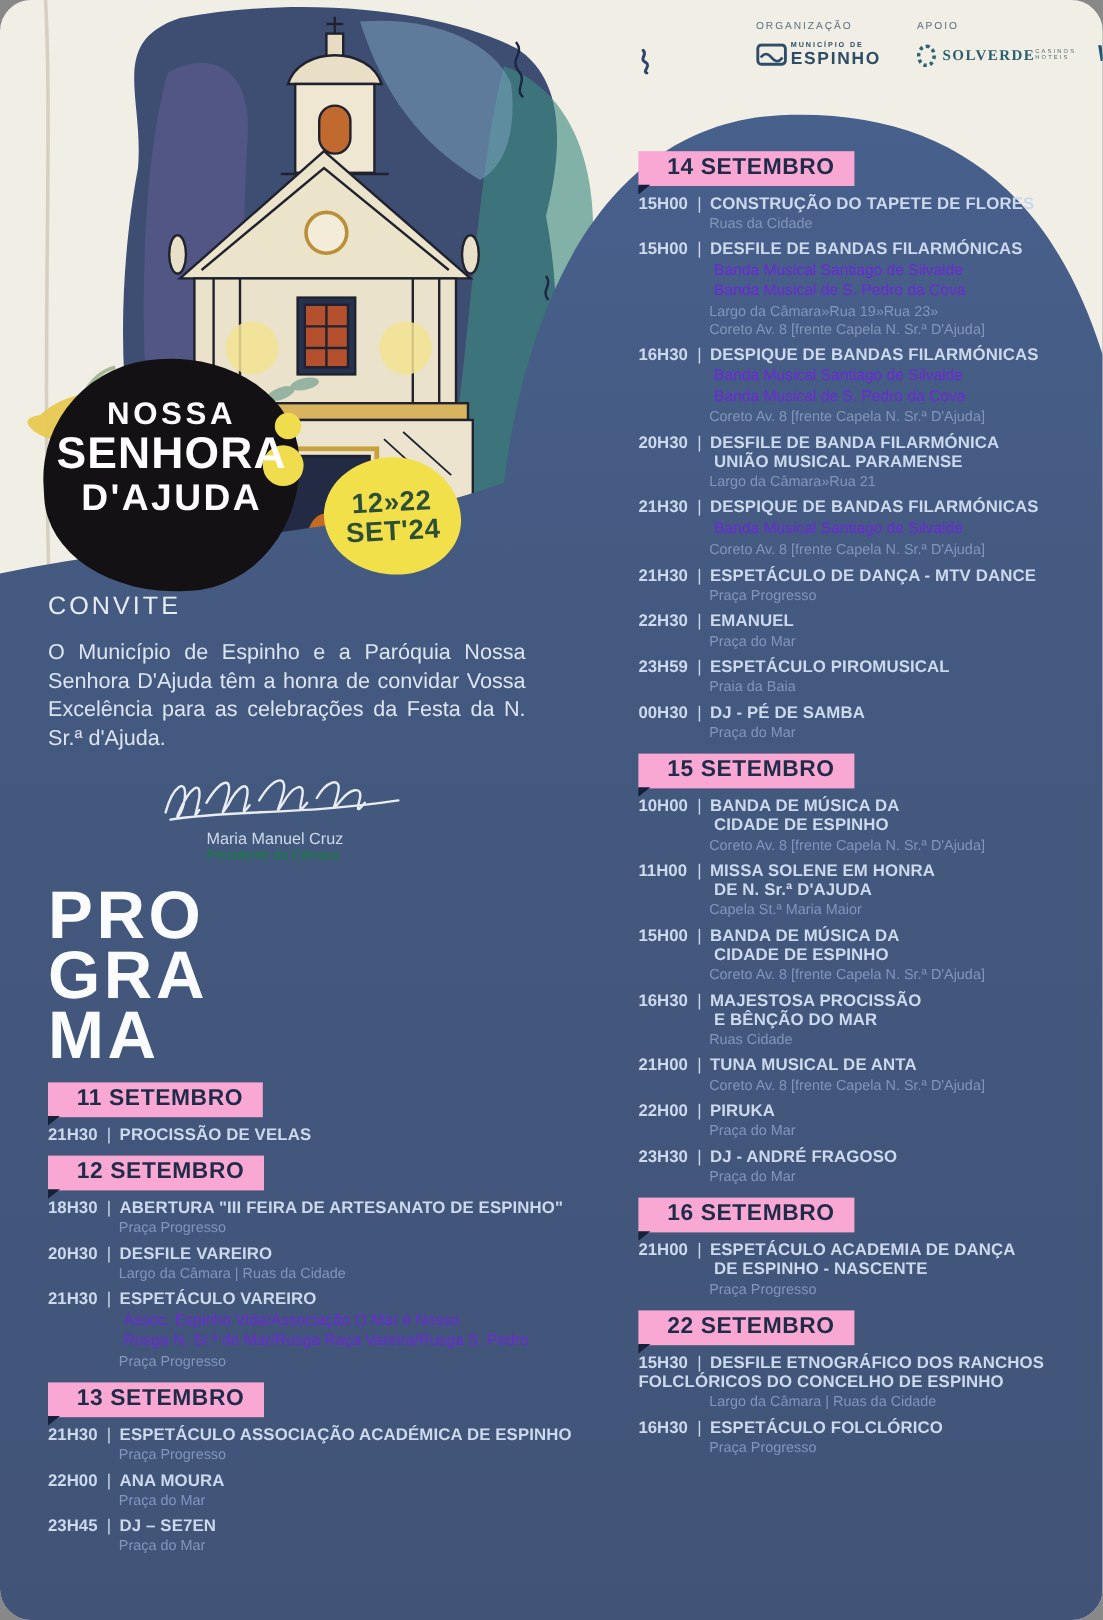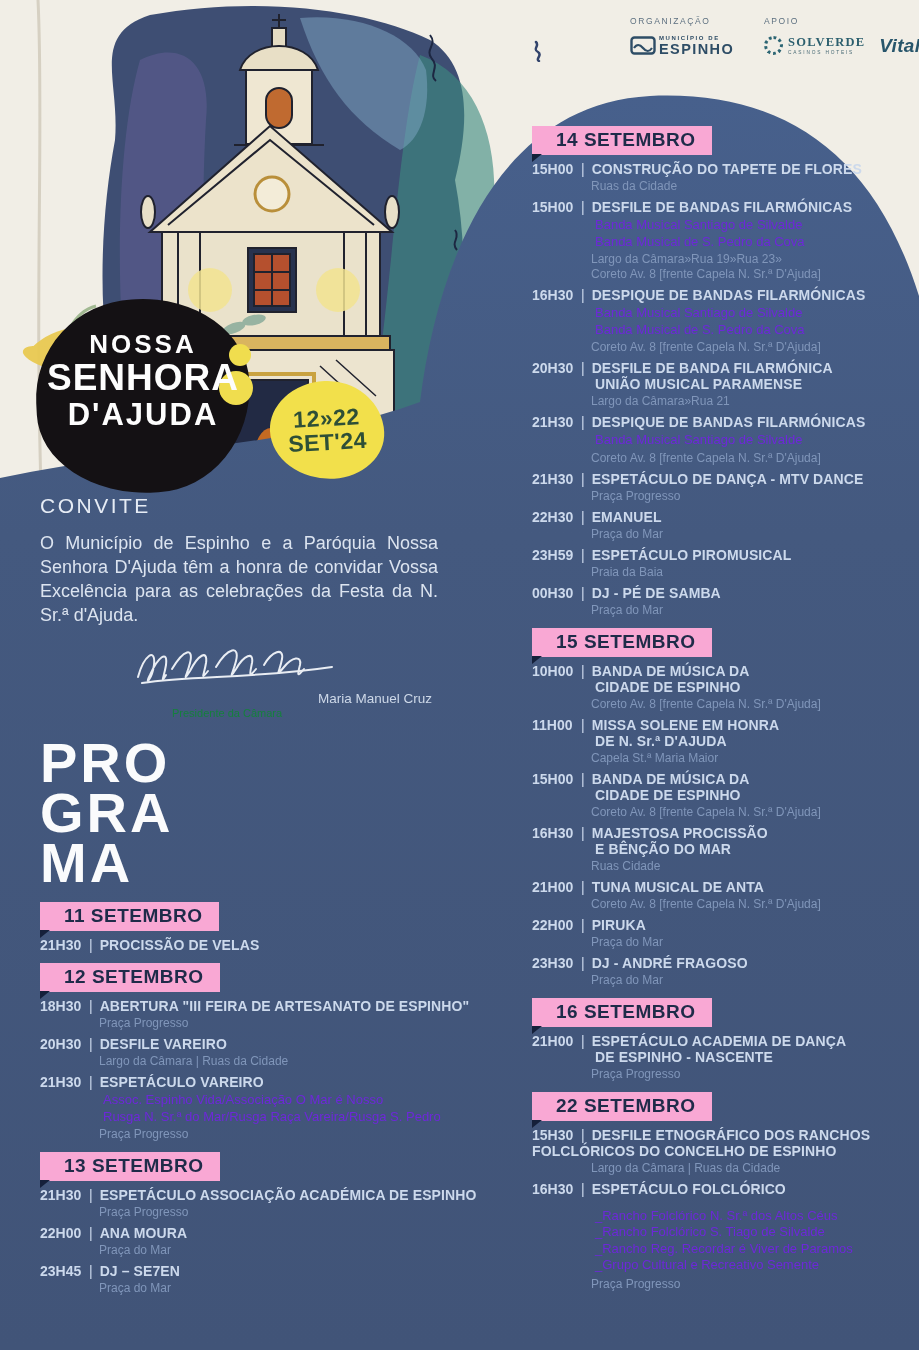--- a/index.html
+++ b/index.html
@@ -1,31 +1,31 @@
 <!DOCTYPE html>
 <html><head>
 <meta charset="utf-8">
 <style>
   html,body{margin:0;padding:0;background:#888;}
   .poster{position:relative;width:919px;height:1350px;overflow:hidden;
-    background:#f1eee6;font-family:"Liberation Sans",sans-serif;margin:0 auto;}
+    background:#f1eee6;font-family:"Liberation Sans",sans-serif;margin:0 auto;border-radius:26px;}
   svg{display:block}
   .abs{position:absolute}
 
   
   .partners{position:absolute;left:630px;top:16px;display:flex;gap:30px;color:#43606f;}
   .partner-label{font-size:8.5px;letter-spacing:1.6px;color:#5d7080;margin-bottom:9px;}
   .logo-row{display:flex;align-items:center;gap:14px;}
   .espinho-logo{display:flex;align-items:center;gap:3px;color:#2e4d66;}
   .espinho-text{display:flex;flex-direction:column;line-height:1;}
   .espinho-top{font-size:6px;font-weight:700;letter-spacing:1.6px;}
   .espinho-bottom{font-size:14.5px;font-weight:800;letter-spacing:1.4px;margin-top:1px;}
   .solverde-logo{display:flex;align-items:center;gap:5px;}
   .solverde-icon{width:13px;height:13px;border:3px dotted #2c6573;border-radius:50%;}
-  .solverde-text{display:flex;flex-direction:column;line-height:1;color:#2c5f6e;}
+  .solverde-text{display:flex;flex-direction:row;line-height:1;color:#2c5f6e;}
   .solverde-top{font-family:"Liberation Serif",serif;font-size:12.5px;font-weight:600;letter-spacing:1.2px;}
   .solverde-bottom{font-size:4.8px;letter-spacing:1.8px;margin-top:2px;color:#4a6b76;}
   .vitalis-logo{font-size:19px;font-weight:800;font-style:italic;color:#27556b;letter-spacing:.3px;}
 
   
   .black-blob{position:absolute;left:36px;top:299px;width:214px;height:194px;background:#141114;
     border-radius:48% 52% 46% 54% / 52% 46% 56% 44%;transform:rotate(-3deg);}
   .hero-text{position:absolute;left:30px;top:330px;width:226px;text-align:center;color:#fdfdfd;
     font-weight:800;line-height:1.08;}
   .hero-l1{font-size:26px;letter-spacing:3px;}
@@ -37,21 +37,21 @@
     color:#2e4f37;font-weight:800;font-size:23px;line-height:1.05;letter-spacing:.5px;}
   .dot{position:absolute;background:#f0dd4e;border-radius:50%;}
   .dot1{left:229px;top:344px;width:22px;height:22px;}
   .dot2{left:219px;top:371px;width:34px;height:34px;}
 
   
   .left-col{position:absolute;left:40px;top:494px;width:452px;color:#dce4f0;}
   .convite-title{font-size:21px;letter-spacing:2.5px;color:#e6ecf5;margin-bottom:13px;font-weight:400;}
   .convite-body{font-size:18px;line-height:24px;text-align:justify;width:398px;color:#dce4f0;}
   .sig-wrap{margin:12px 0 0 92px;}
-  .sig-name{font-size:13.5px;color:#cdd8e8;text-align:right;width:260px;margin-left:40px;line-height:1.2;}
+  .sig-name{font-size:13.5px;color:#cdd8e8;text-align:left;width:260px;margin-left:40px;line-height:1.2;}
   .sig-role{font-size:11px;color:#15803d;width:260px;margin-left:40px;line-height:1.2;}
   .programa{margin-top:18px;font-size:56px;font-weight:800;line-height:50px;letter-spacing:3px;color:#fafbfc;}
 
   
   .days{margin-top:14px;}
   .right-col{position:absolute;left:532px;top:112px;width:380px;}
   .day{margin-bottom:10px;}
   .day-header{display:inline-block;position:relative;background:#f9a8d4;color:#1f2b49;
     font-size:19px;font-weight:700;letter-spacing:.5px;padding:3px 16px 4px 24px;margin-bottom:6px;}
   .day-corner{position:absolute;left:0;bottom:-7px;width:0;height:0;
@@ -474,26 +474,20 @@
             <div class="title2 flush">FOLCLÓRICOS DO CONCELHO DE ESPINHO</div>
             <div class="venues">
               <div>Largo da Câmara | Ruas da Cidade</div>
             </div>
           </div><div class="event">
             <div class="row">
               <span class="event-time">16H30</span>
               <span class="sep">|</span>
               <span class="title">ESPETÁCULO FOLCLÓRICO</span>
             </div>
-            <div class="parts gap">
-              <div>_Rancho Folclórico N. Sr.ª dos Altos Céus</div>
-              <div>_Rancho Folclórico S. Tiago de Silvalde</div>
-              <div>_Rancho Reg. Recordar é Viver de Paramos</div>
-              <div>_Grupo Cultural e Recreativo Semente</div>
-            </div>
             <div class="venues">
               <div>Praça Progresso</div>
             </div>
           </div></section>
       </div>
   </div>
 
 </div>
 
 </body></html>

